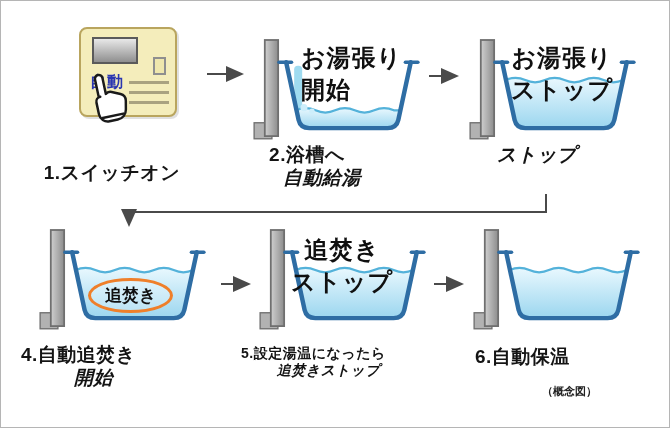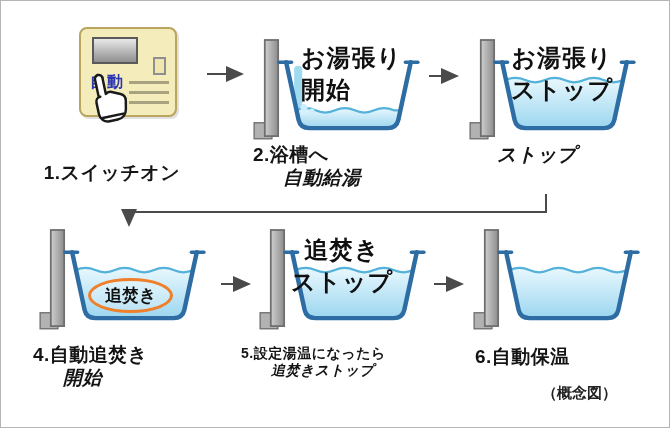--- a/index.html
+++ b/index.html
@@ -40,38 +40,38 @@
   .remote-line.r2 { top: 62px; }
   .remote-line.r3 { top: 72px; }
   .hand {
     position: absolute; left: 82px; top: 70px; width: 46px; height: 56px;
     transform: rotate(-12deg);
   }
 
   
   .caption {
     position: absolute; font-size: 19px; font-weight: bold;
-    color: #141414; line-height: 1.22; letter-spacing: 0.5px; white-space: nowrap;
+    color: #141414; line-height: 1.22; letter-spacing: 0.5px; white-space: nowrap; text-align: center;
   }
   .caption.small { font-size: 14px; }
   .centered { text-align: center; }
   .ln { display: block; }
   .ln.ind { padding-left: 30px; font-style: italic; }
   .bubble {
     position: absolute; font-size: 24px; font-weight: bold;
     color: #101010; line-height: 1.32; letter-spacing: 1px; white-space: nowrap;
   }
   .oval {
     position: absolute; border: 3px solid #ef7f2a; border-radius: 50%;
     padding: 3px 14px; font-size: 17px; font-weight: bold; color: #101010;
     background: rgba(255,255,255,0.25); white-space: nowrap;
   }
   .footnote {
     position: absolute; left: 541px; top: 383px;
-    font-size: 15px; font-weight: bold; color: #222222;
+    font-size: 11px; font-weight: bold; color: #222222;
   }
 </style>
 </head>
 <body>
 
 <div class="canvas">
 
   <svg class="defs" aria-hidden="true">
     <defs>
       <linearGradient id="waterGrad" x1="0" y1="0" x2="0" y2="1">
@@ -184,21 +184,21 @@
 
   <div class="caption" style="left:252px;top:142px">
     <span class="ln">2.浴槽へ</span>
     <span class="ln ind">自動給湯</span>
   </div>
 
   <div class="caption" style="left:466px;top:142px">
     <span class="ln ind">ストップ</span>
   </div>
 
-  <div class="caption" style="left:32px;top:342px">
+  <div class="caption" style="left:20px;top:342px">
     <span class="ln">4.自動追焚き</span>
     <span class="ln ind">開始</span>
   </div>
 
   <div class="caption small" style="left:240px;top:344px">
     <span class="ln">5.設定湯温になったら</span>
     <span class="ln ind">追焚きストップ</span>
   </div>
 
   <div class="caption" style="left:474px;top:344px">6.自動保温</div>

